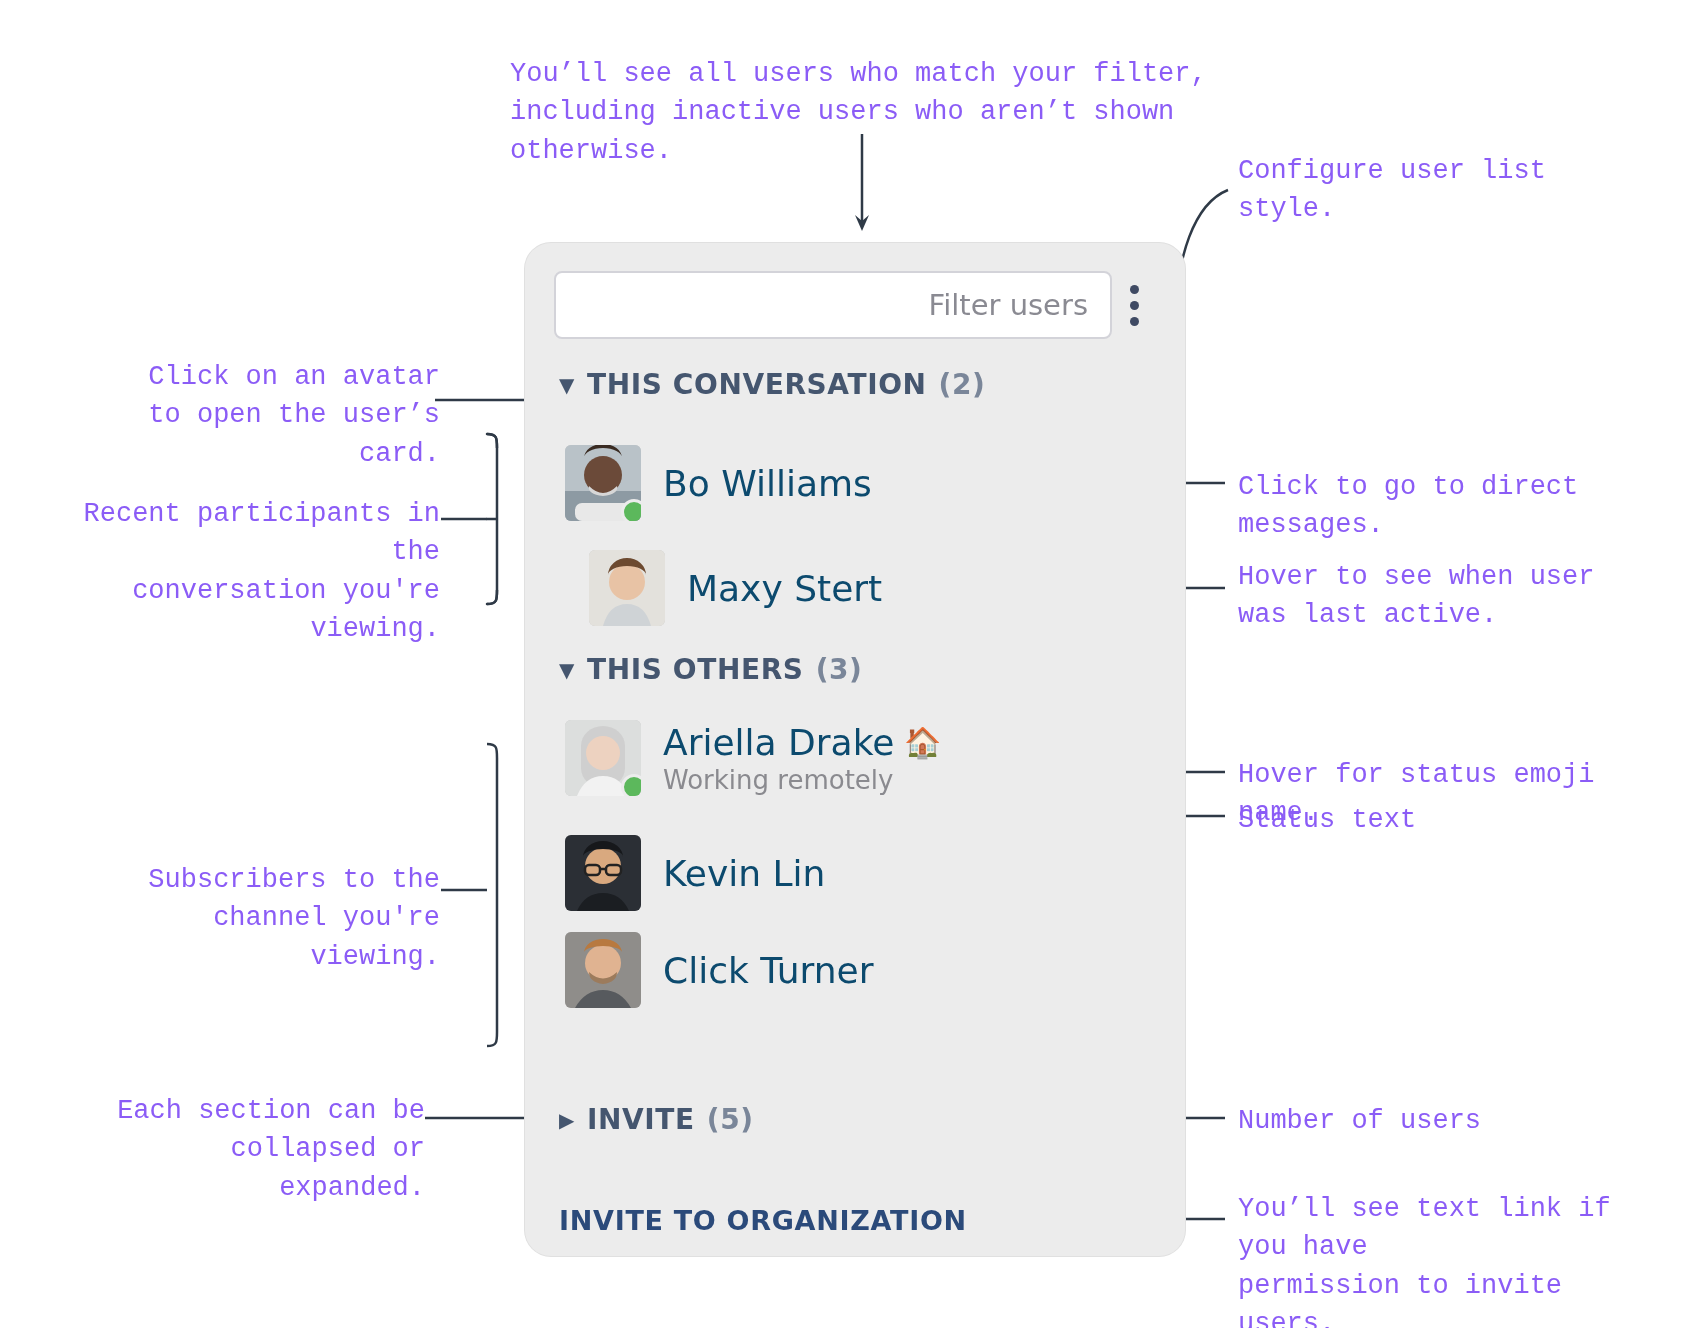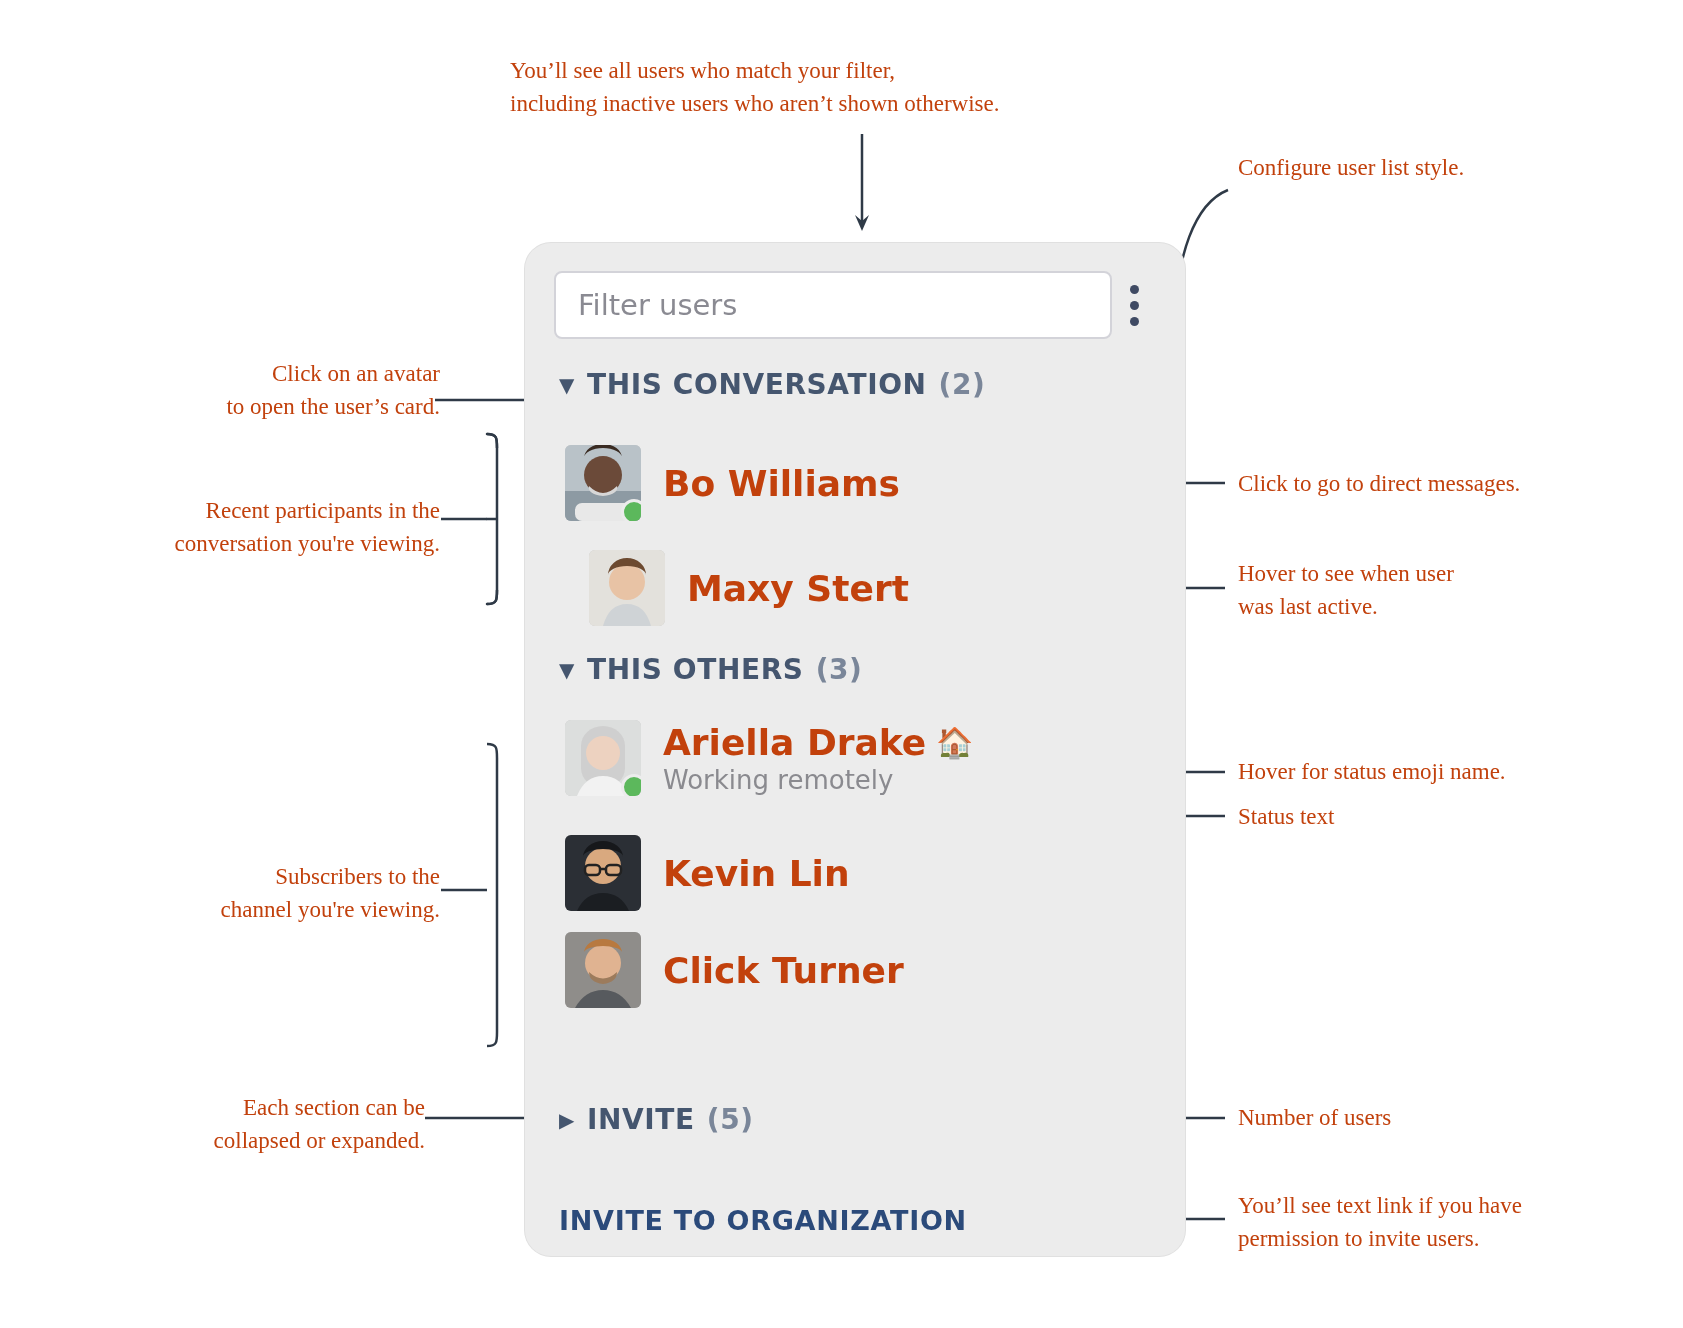--- a/index.html
+++ b/index.html
@@ -15,23 +15,23 @@
     overflow: hidden;
   }
   .stage {
     position: absolute;
     inset: 0;
   }
 
   
   .anno {
     position: absolute;
-    color: #c2410c;
-    font-family: Liberation Serif, serif;
-    font-size: 23px;
+    color: #8b5cf6;
+    font-family: Liberation Mono, monospace;
+    font-size: 27px;
     line-height: 1.42;
     white-space: pre-line;
   }
   .anno.right { text-align: left; }
   .anno.left  { text-align: right; }
 
   
   svg.lines {
     position: absolute;
     left: 0; top: 0;
@@ -66,20 +66,21 @@
     height: 68px;
     box-sizing: border-box;
     border: 2px solid #d3d3d9;
     border-radius: 8px;
     background: #ffffff;
     color: #8a8a92;
     font-family: "DejaVu Sans", sans-serif;
     font-size: 29px;
     padding: 0 22px;
     outline: none;
+    text-align: right;
   }
   .filter-input::placeholder { color: #8a8a92; }
   .kebab {
     width: 44px;
     display: flex;
     flex-direction: column;
     align-items: center;
     justify-content: center;
     gap: 7px;
     cursor: pointer;
@@ -140,26 +141,25 @@
     width: 26px;
     height: 26px;
     border-radius: 50%;
     background: #5cb85c;
     border: 3px solid #ececec;
     box-sizing: border-box;
   }
   .uname {
     font-family: "DejaVu Sans", sans-serif;
     font-size: 36px;
-    color: #c2410c;
+    color: #0c4a6e;
     display: flex;
     align-items: center;
     gap: 10px;
     white-space: nowrap;
-    font-weight: bold;
   }
   .uname .emoji { font-size: 30px; }
   .ustatus {
     font-family: "DejaVu Sans", sans-serif;
     font-size: 26px;
     color: #8a8a8f;
     margin-top: 2px;
     white-space: nowrap;
   }
   .ucol { display: flex; flex-direction: column; justify-content: center; }

